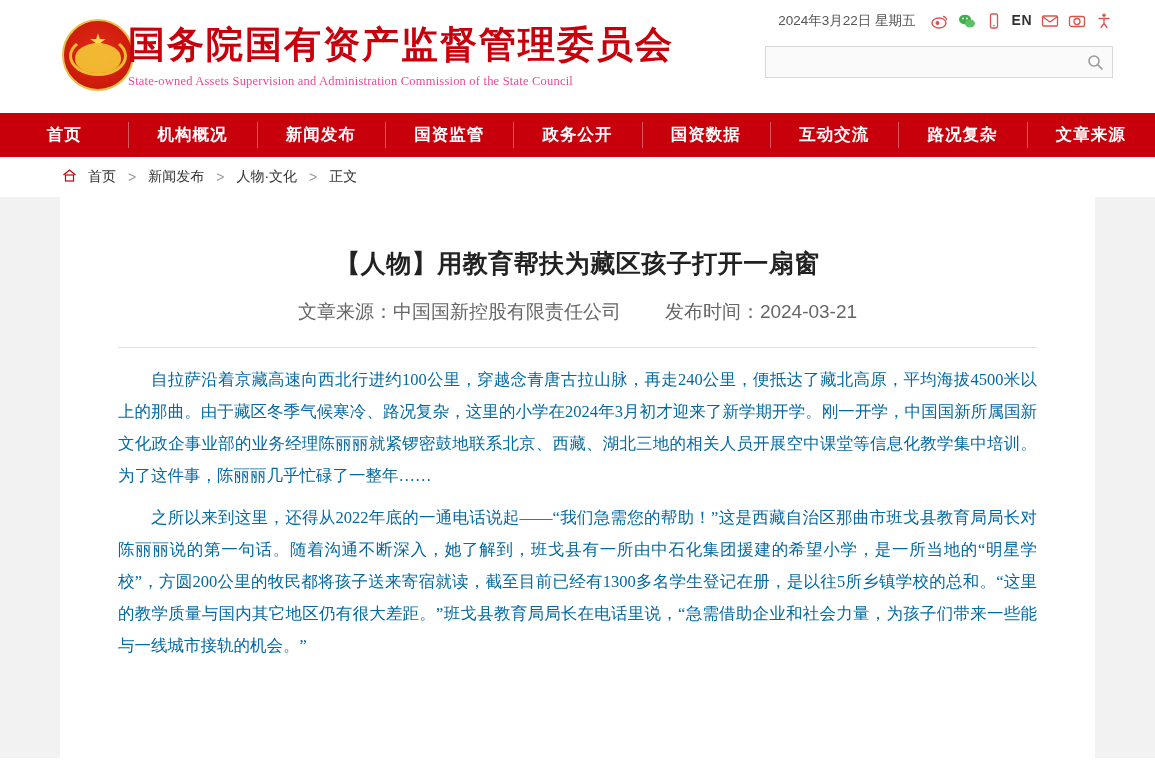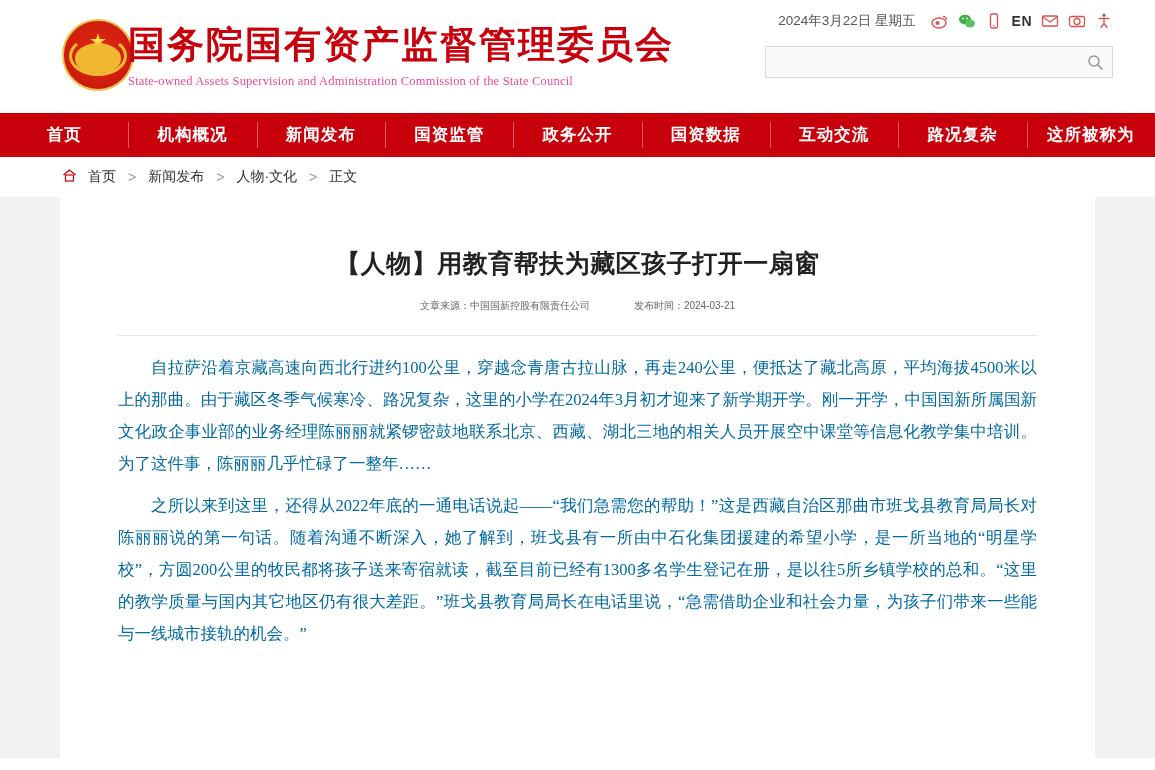--- a/index.html
+++ b/index.html
@@ -71,21 +71,21 @@
     color: #ec4899;
     margin-top: 6px;
     letter-spacing: .2px;
     white-space: nowrap;
   }
 
   
   .util {
     position: absolute;
     right: 42px; top: 12px;
-    display: flex; align-items: center;
+    display: flex; 
     gap: 9px;
     font-size: 13.5px;
     color: #555;
   }
   .util .date { color: #555; font-size: 13.5px; margin-right: 6px; white-space: nowrap;}
   .ic { width: 18px; height: 18px; display: inline-block; position: relative; cursor: pointer; }
   .ic svg { display: block; }
   .util .en { font-size: 14px; color: #333; font-weight: bold; letter-spacing: .5px; }
 
   .searchbox {
@@ -166,21 +166,21 @@
     font-size: 25px;
     font-weight: bold;
     color: #222;
     text-align: center;
     line-height: 34px;
     letter-spacing: .5px;
   }
   .meta {
     margin-top: 18px;
     text-align: center;
-    font-size: 10px;
+    font-size: 19px;
     color: #666;
     display: flex; justify-content: center; gap: 44px;
   }
   .meta span { white-space: nowrap; }
   .divider {
     margin: 22px 0 0 0;
     border-top: 1px solid #e3e3e3;
   }
   .body {
     margin-top: 16px;
@@ -273,21 +273,21 @@
 
   <div class="nav">
     <div class="nav-item">首页</div>
     <div class="nav-item">机构概况</div>
     <div class="nav-item">新闻发布</div>
     <div class="nav-item">国资监管</div>
     <div class="nav-item">政务公开</div>
     <div class="nav-item">国资数据</div>
     <div class="nav-item">互动交流</div>
     <div class="nav-item">路况复杂</div>
-    <div class="nav-item">这所被称为</div>
+    <div class="nav-item">文章来源</div>
   </div>
 
   <div class="crumb">
     <span class="home-ic">
       <svg width="15" height="15" viewBox="0 0 15 15">
           <path d="M1.5 7L7.5 2l6 5" fill="none" stroke="#c7000b" stroke-width="1.3"></path>
           <rect x="3.5" y="7" width="8" height="6" fill="none" stroke="#c7000b" stroke-width="1.2"></rect>
         </svg>
     </span>
     <a>首页</a>

